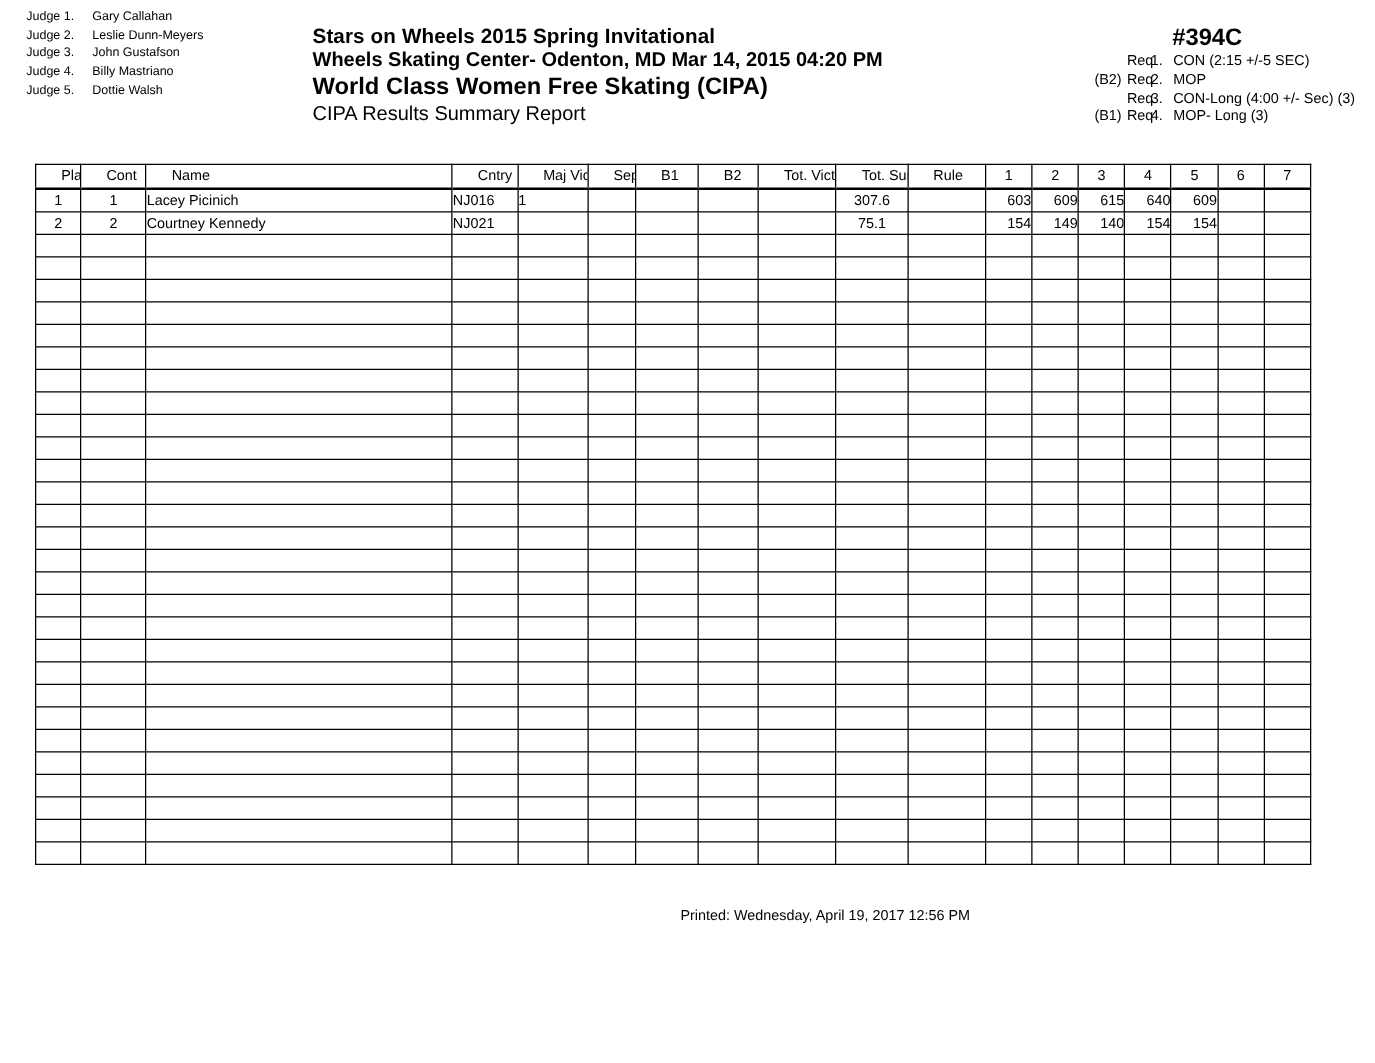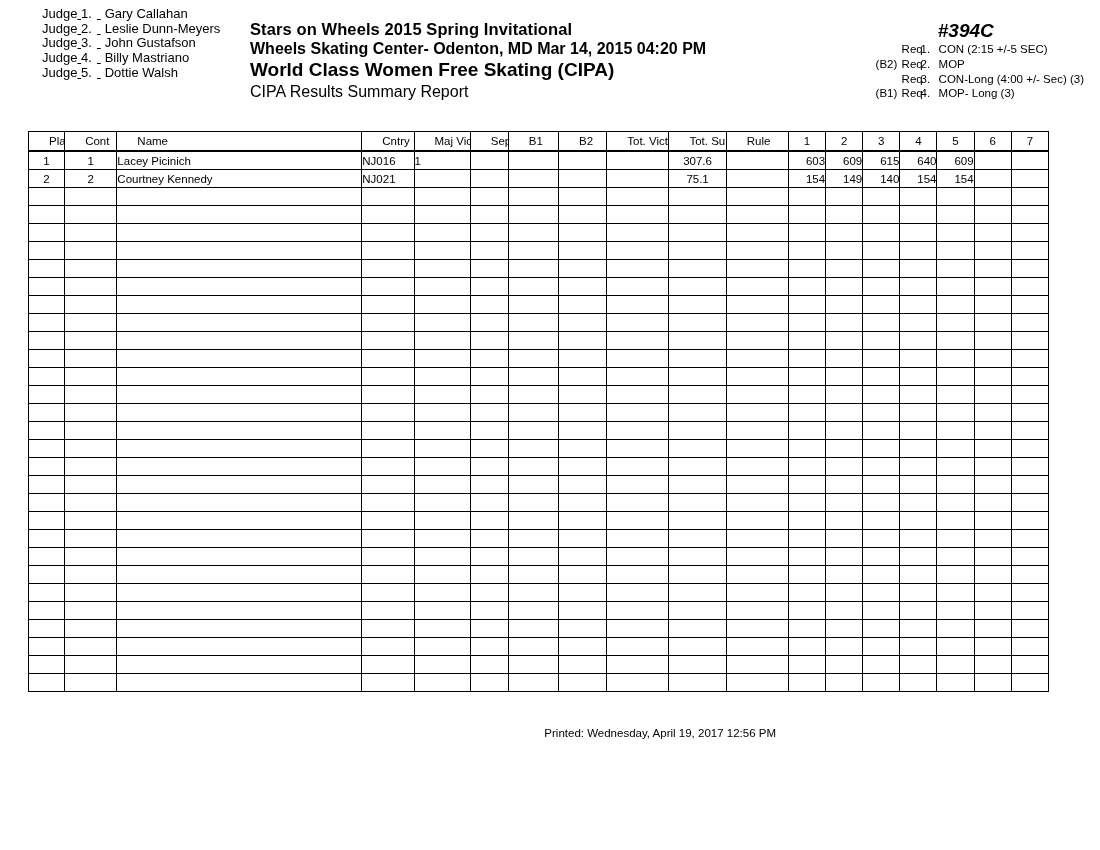--- a/index.html
+++ b/index.html
@@ -17,26 +17,25 @@
   }
 
   
   #header-region {
     position: relative;
     height: 118px;
   }
 
   #judge-panel {
     position: absolute;
-    left: 42px;
+    left: 21px;
     top: 7px;
-    font-size: 13px;
+    font-size: 10px;
     line-height: 14.7px;
     white-space: nowrap;
-    text-decoration: underline;
   }
   .judge-line {
     display: block;
   }
   .judge-word { display: inline-block; }
   .judge-num  { display: inline-block; width: 16px; }
   .judge-name { display: inline-block; padding-left: 4px; }
 
   #title-panel {
     position: absolute;
@@ -71,21 +70,20 @@
     right: 16px;
     top: 19px;
     text-align: right;
   }
   #event-code {
     font-size: 19px;
     font-weight: bold;
     line-height: 23px;
     text-align: center;
     padding-right: 28px;
-    font-style: italic;
   }
   .req-row {
     font-size: 11.5px;
     line-height: 14.8px;
     white-space: nowrap;
     text-align: left;
   }
   .req-prefix {
     display: inline-block;
     width: 26px;

